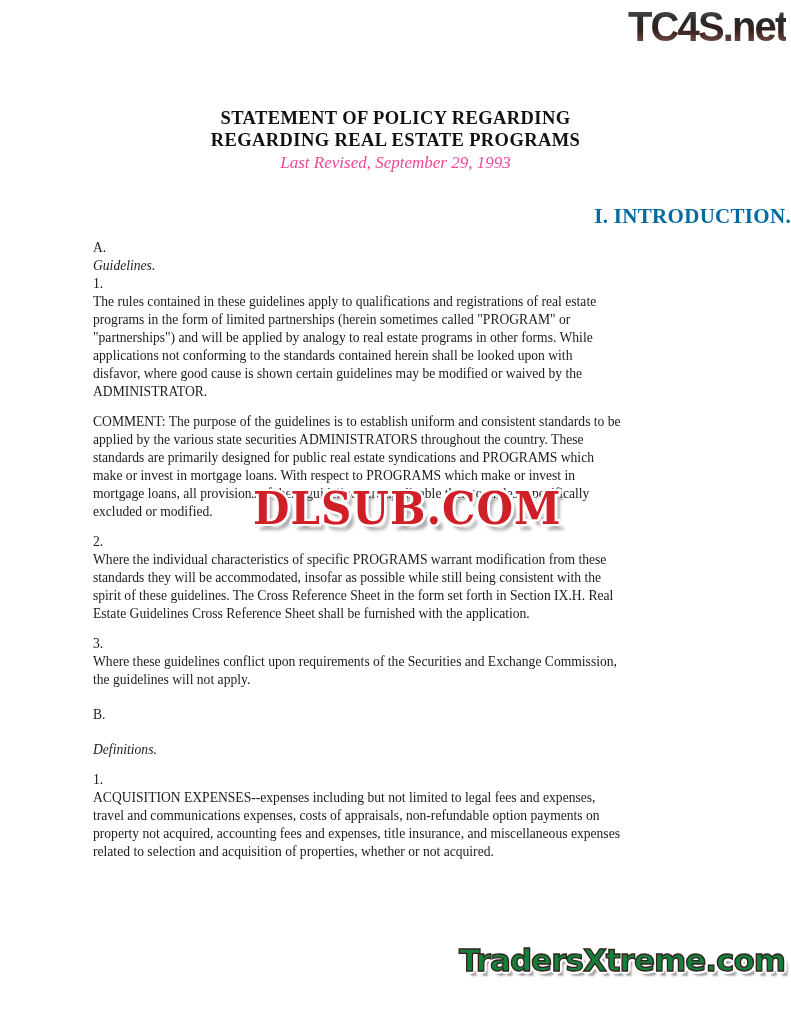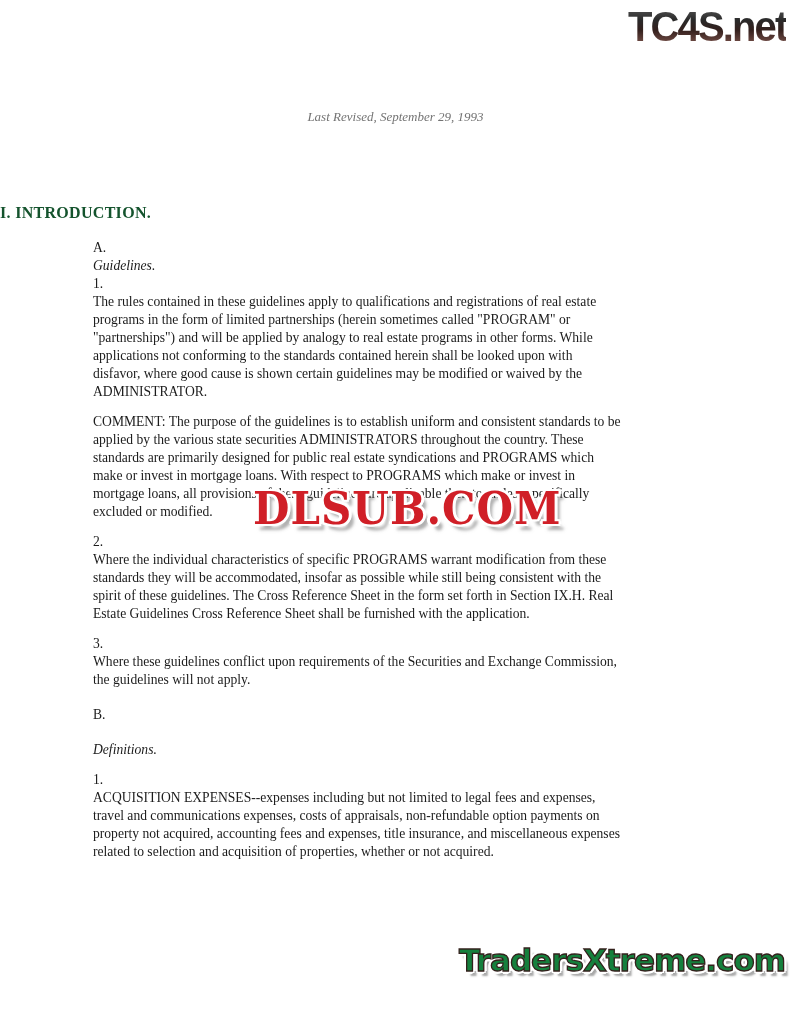--- a/index.html
+++ b/index.html
@@ -36,27 +36,27 @@
     text-align:center;
   }
   .doc-title {
     font-size:18.5px; font-weight:bold; line-height:22px;
     letter-spacing:0.4px;
     white-space:pre-line;
     color:#111;
   }
   .doc-revised {
     margin-top:2px;
-    font-size:13px; font-style:italic; color:#737373;
+    font-size:17px; font-style:italic; color:#ec4899;
   }
 
   .intro-heading {
     position:absolute; top:204px; left:0; width:100%;
-    text-align:left;
-    font-size:16px; font-weight:bold; color:#14532d;
+    text-align:right;
+    font-size:21px; font-weight:bold; color:#0369a1;
     letter-spacing:0.3px;
   }
 
   
   .doc-body {
     position:absolute; left:93px; top:239px; width:616px;
     font-size:13.6px; line-height:18px; color:#1b1b1b;
   }
   .block { white-space:pre-line; }
   .italic { font-style:italic; }
@@ -95,20 +95,22 @@
   }
 </style>
 </head>
 <body>
 
 <div class="page">
 
   <div class="tc4s-logo">TC4S.net</div>
 
   <div class="title-block">
+    <div class="doc-title">STATEMENT OF POLICY REGARDING
+REGARDING REAL ESTATE PROGRAMS</div>
     <div class="doc-revised">Last Revised, September 29, 1993</div>
   </div>
 
   <div class="intro-heading">I. INTRODUCTION.</div>
 
   <div class="doc-body">
     <div>A.</div>
     <div class="italic">Guidelines.</div>
     <div>1.</div>
     <div class="block">The rules contained in these guidelines apply to qualifications and registrations of real estate

